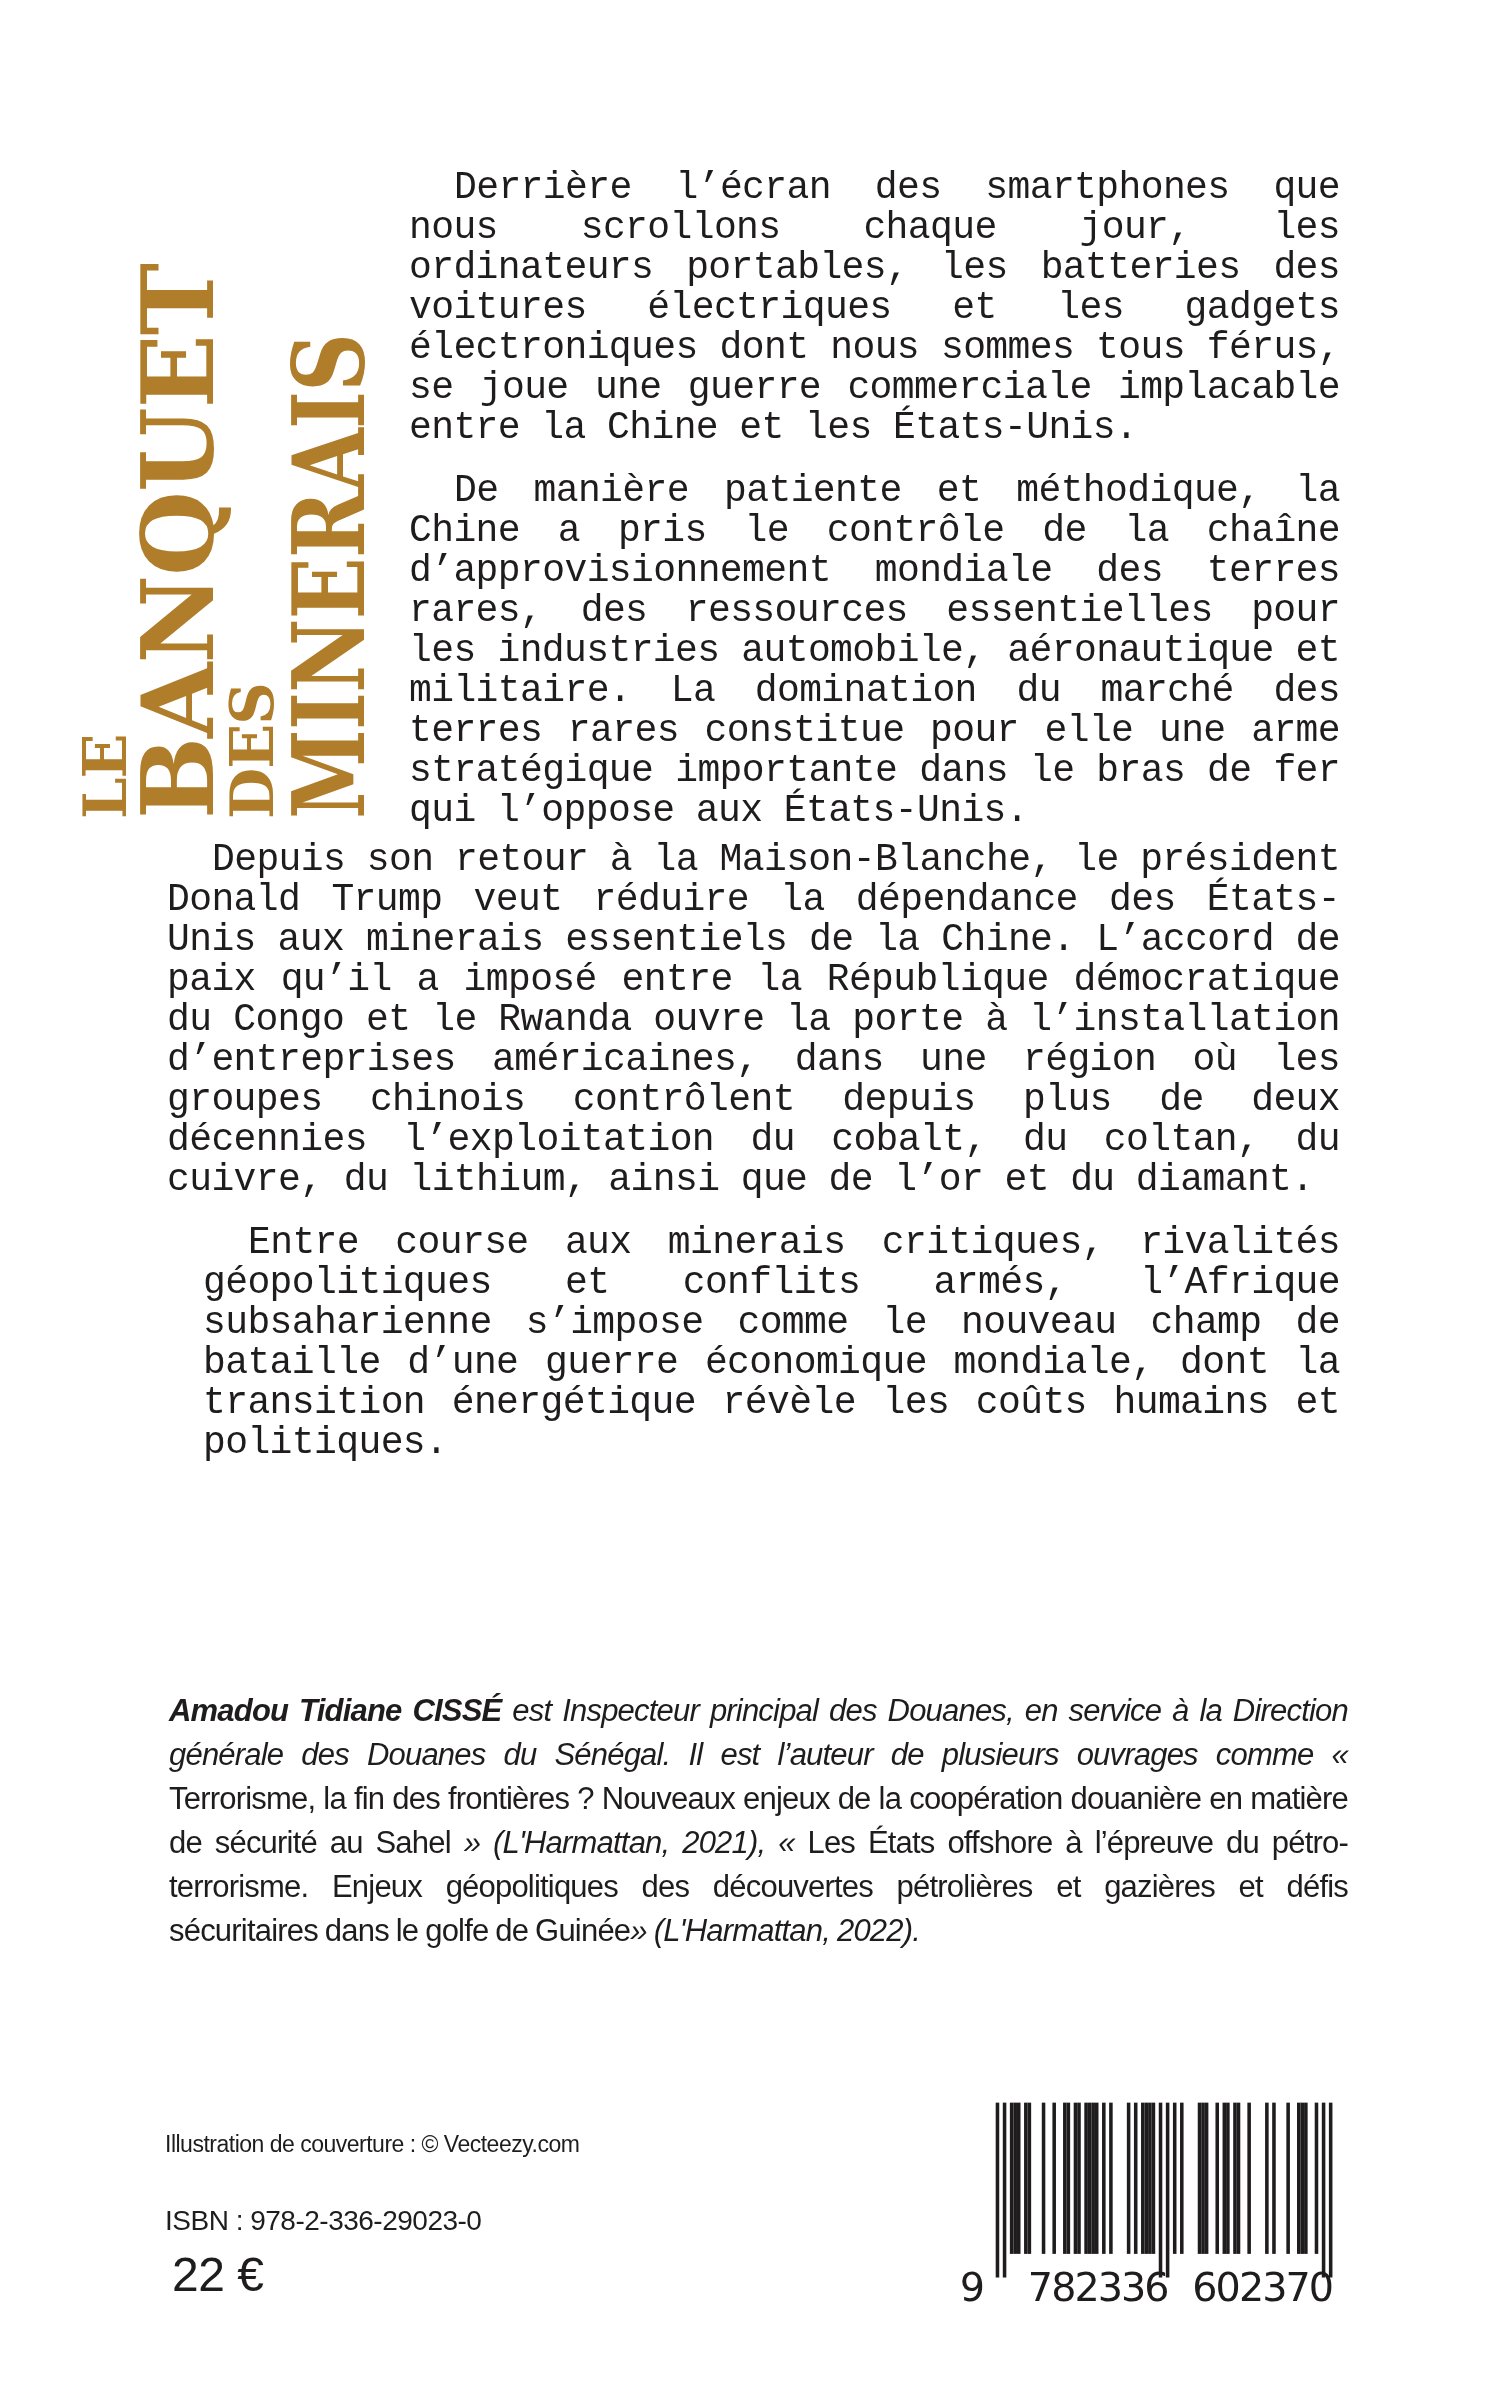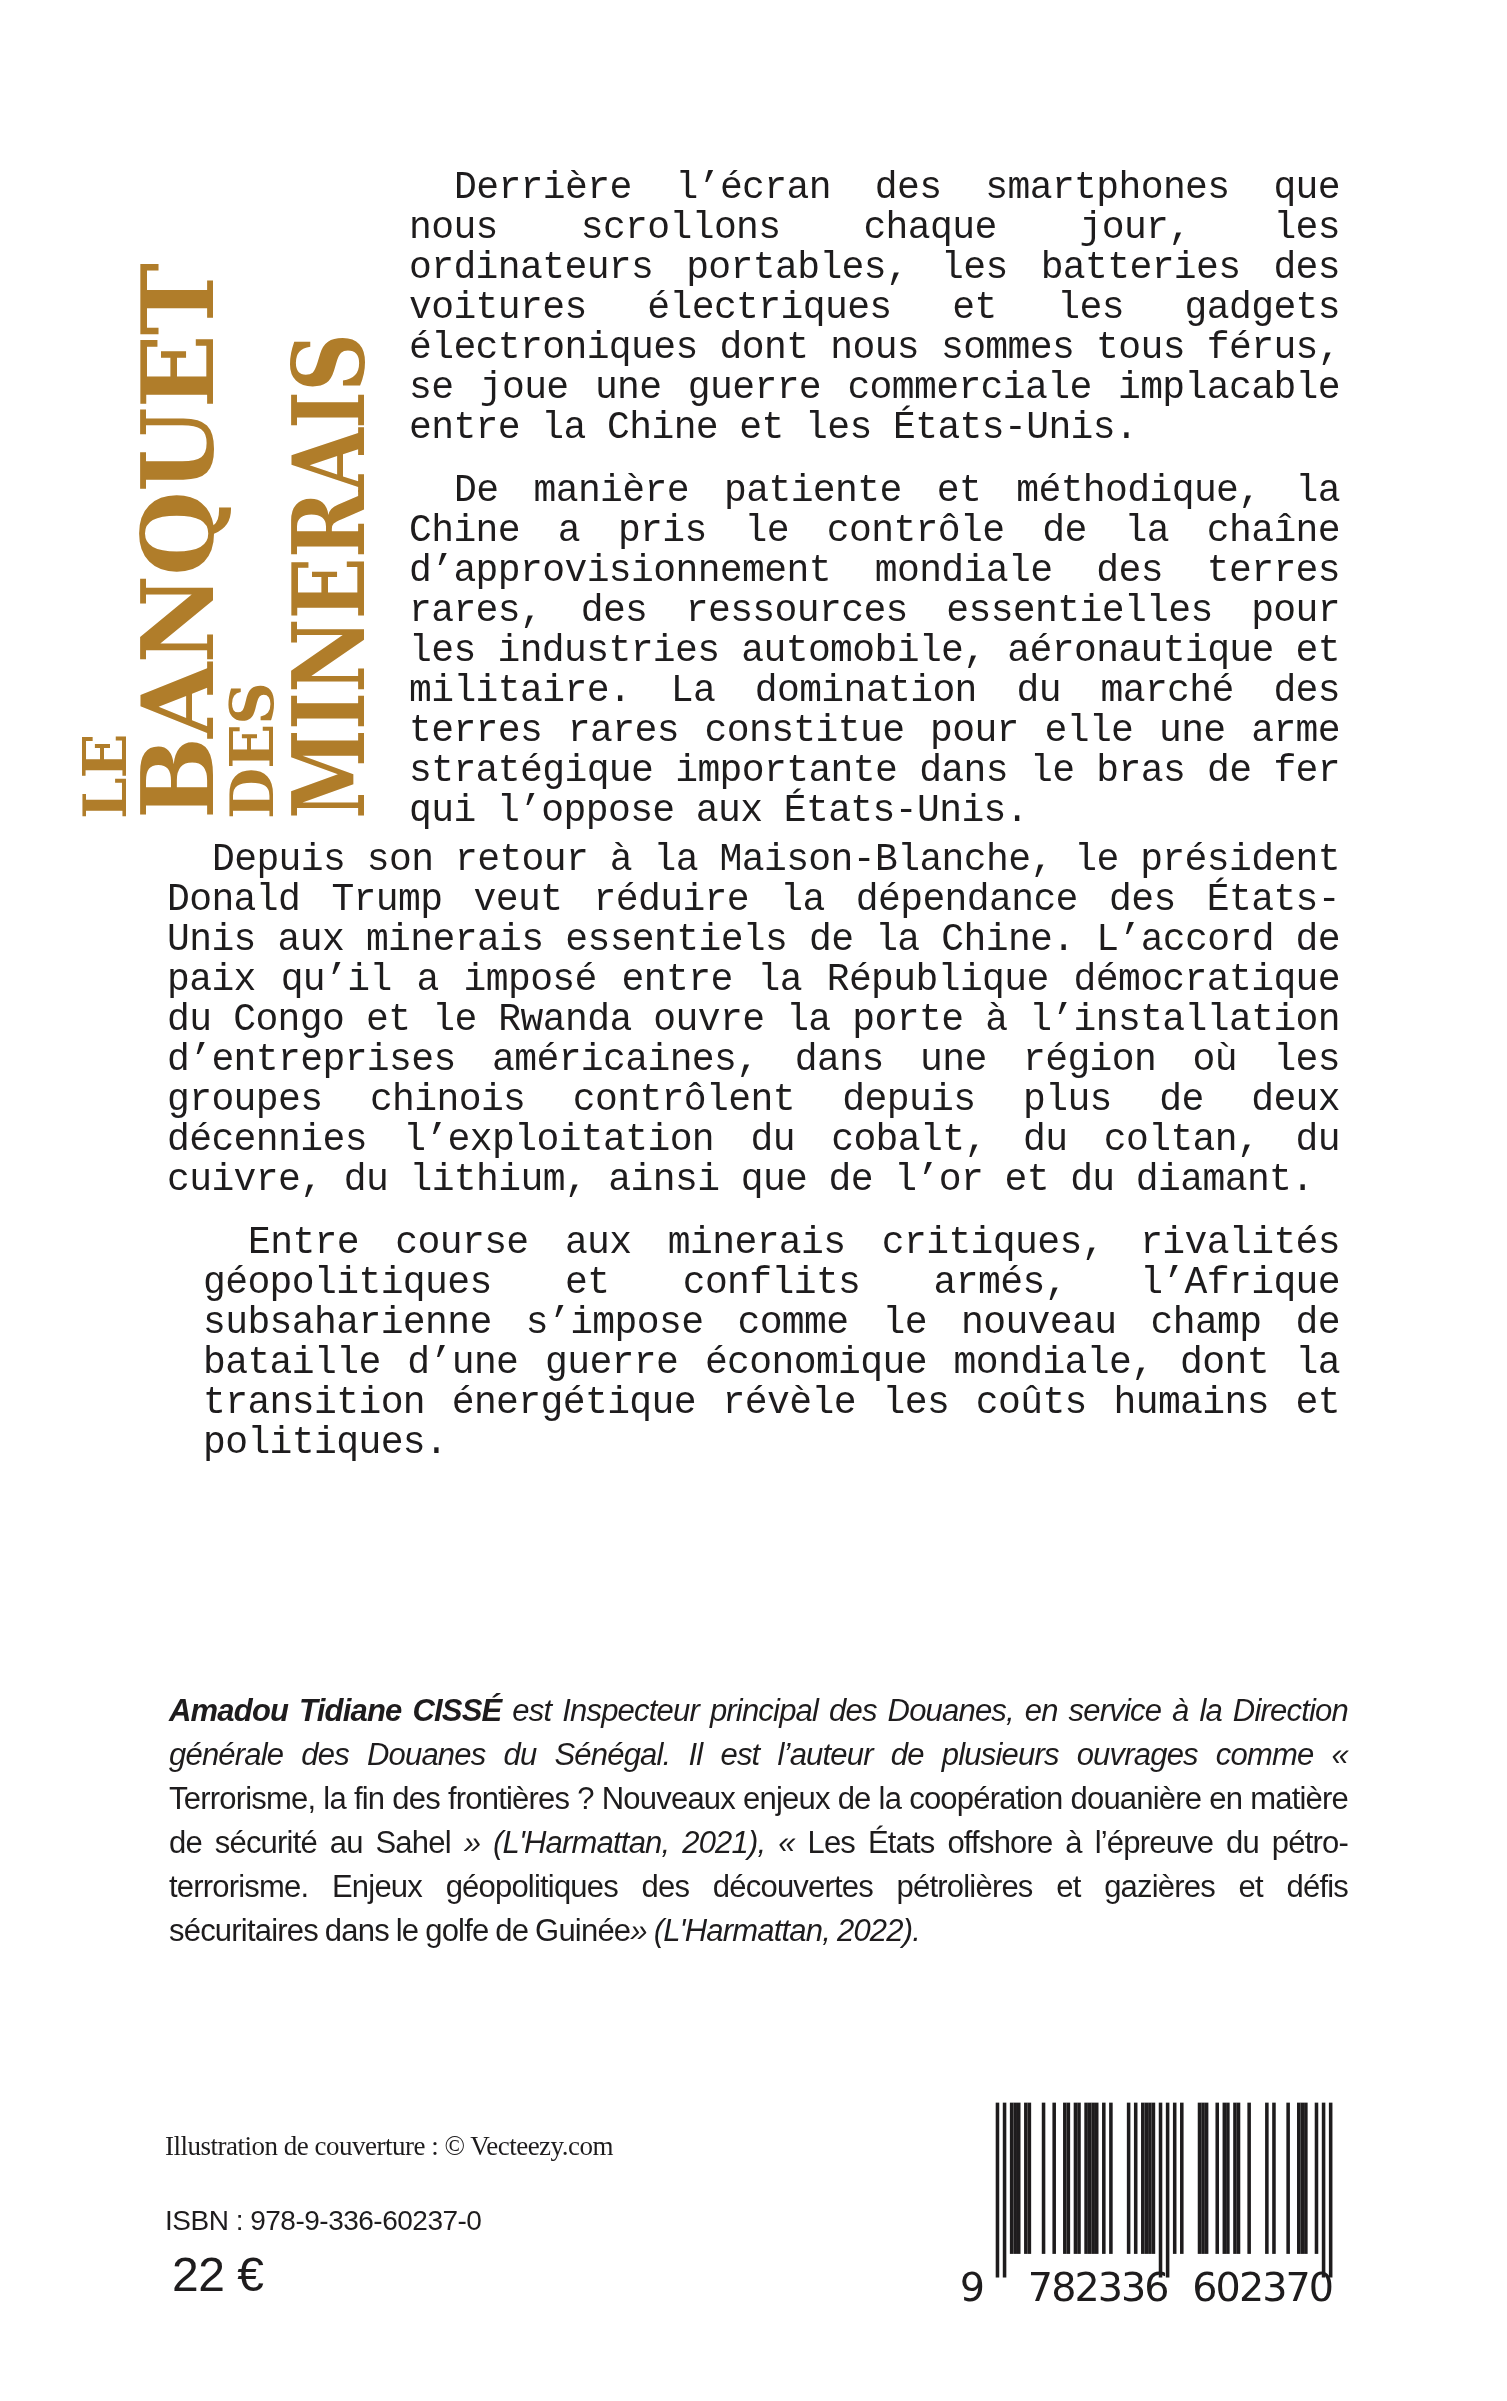--- a/index.html
+++ b/index.html
@@ -46,21 +46,21 @@
       font-family: "Liberation Sans", sans-serif;
       font-size: 31px; line-height: 44px; text-align: justify;
       letter-spacing: -0.8px; word-spacing: -0.9px;
       margin: 8px;
     }
     .bio .name { font-weight: bold; font-style: italic; }
     .bio .it { font-style: italic; }
 
     .credits {
       position: absolute; left: 165px; top: 2131px;
-      font-family: Liberation Serif, serif; font-size: 27px; letter-spacing: -0.5px;
+      font-family: Liberation Sans, sans-serif; font-size: 23px; letter-spacing: -0.5px;
     }
     .isbn {
       position: absolute; left: 165px; top: 2205px;
       font-family: "Liberation Sans", sans-serif; font-size: 28px; letter-spacing: -0.5px;
     }
     .price {
       position: absolute; left: 172px; top: 2247px;
       font-family: "Liberation Sans", sans-serif; font-size: 48px; font-weight: 500; letter-spacing: -0.5px;
     }
 
@@ -86,21 +86,21 @@
   </div>
 
   <div class="body-text lower">
     <p>Depuis son retour à la Maison-Blanche, le président Donald Trump veut réduire la dépendance des États-Unis aux minerais essentiels de la Chine. L’accord de paix qu’il a imposé entre la République démocratique du Congo et le Rwanda ouvre la porte à l’installation d’entreprises américaines, dans une région où les groupes chinois contrôlent depuis plus de deux décennies l’exploitation du cobalt, du coltan, du cuivre, du lithium, ainsi que de l’or et du diamant.</p>
     <p>Entre course aux minerais critiques, rivalités géopolitiques et conflits armés, l’Afrique subsaharienne s’impose comme le nouveau champ de bataille d’une guerre économique mondiale, dont la transition énergétique révèle les coûts humains et politiques.</p>
   </div>
 
   <p class="bio"><span class="name">Amadou Tidiane CISSÉ</span><span class="it"> est Inspecteur principal des Douanes, en service à la Direction générale des Douanes du Sénégal. Il est l’auteur de plusieurs ouvrages comme « </span><span>Terrorisme, la fin des frontières ? Nouveaux enjeux de la coopération douanière en matière de sécurité au Sahel</span><span class="it"> » (L'Harmattan, 2021), « </span><span>Les États offshore à l’épreuve du pétro-terrorisme. Enjeux géopolitiques des découvertes pétrolières et gazières et défis sécuritaires dans le golfe de Guinée</span><span class="it">» (L'Harmattan, 2022).</span></p>
 
   <div class="credits">Illustration de couverture : © Vecteezy.com</div>
-  <div class="isbn">ISBN : 978-9-336-60237-0</div>
+  <div class="isbn">ISBN : 978-2-336-29023-0</div>
   <div class="price">22 €</div>
 
   <div class="barcode">
     <svg id="bc-svg" width="397" height="218" viewBox="0 0 420 230">
       <g id="bc-bars">
           <rect x="42" y="12" width="3.75" height="185" fill="#1e1c1d"></rect>
           <rect x="49.5" y="12" width="3.75" height="185" fill="#1e1c1d"></rect>
           <rect x="57" y="12" width="3.75" height="160" fill="#1e1c1d"></rect>
           <rect x="60.75" y="12" width="3.75" height="160" fill="#1e1c1d"></rect>
           <rect x="64.5" y="12" width="3.75" height="160" fill="#1e1c1d"></rect>

